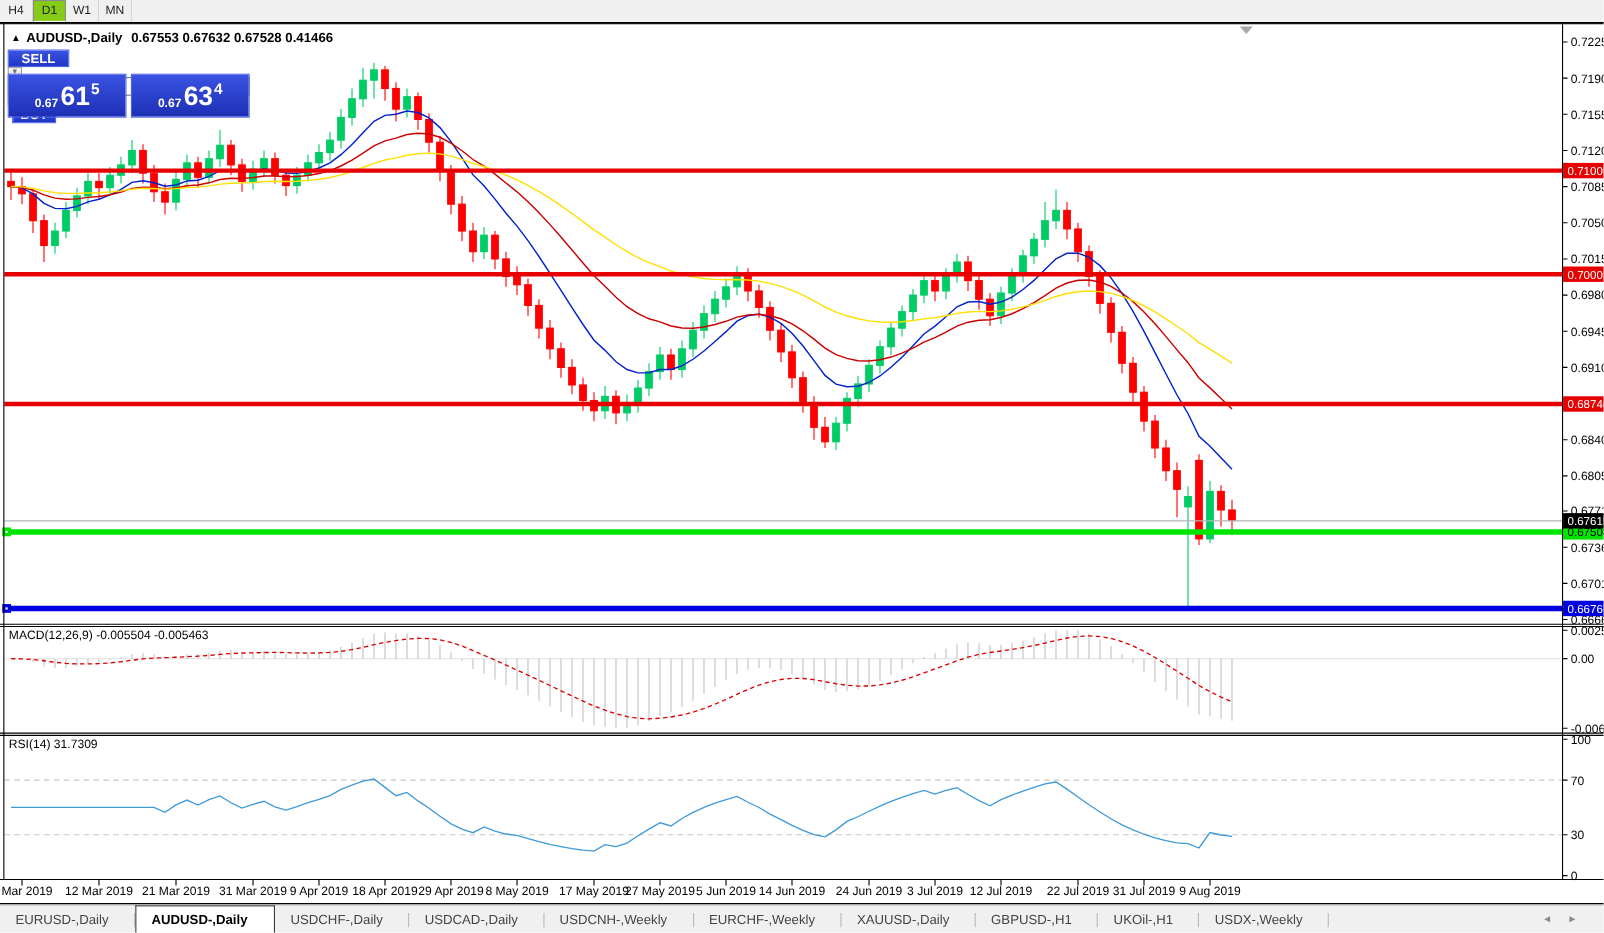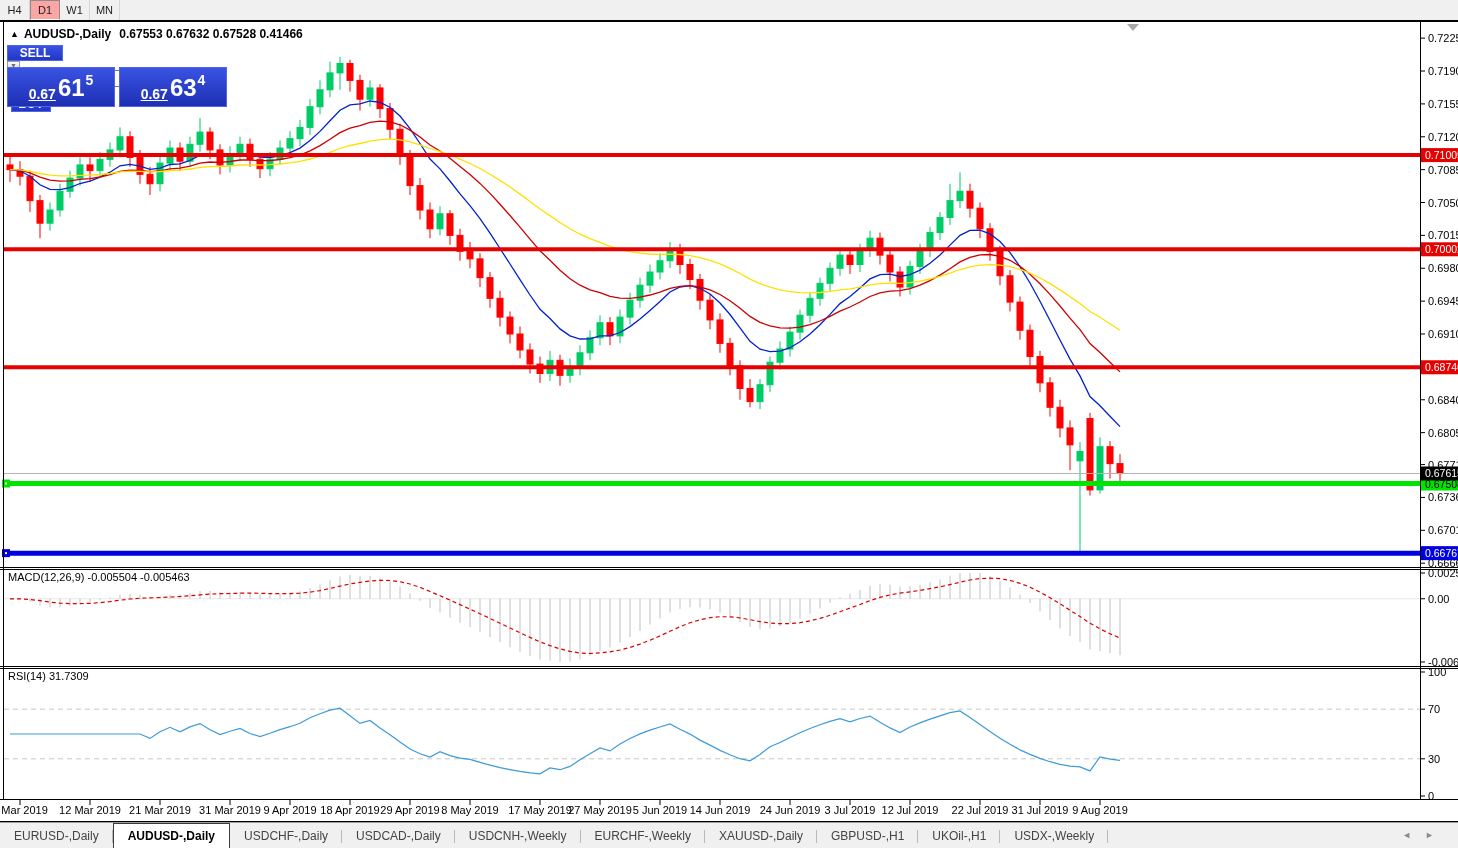--- a/index.html
+++ b/index.html
@@ -5,21 +5,21 @@
   * { margin:0; padding:0; box-sizing:border-box; }
   html,body { width:1458px; height:848px; overflow:hidden; background:#fff;
     font-family:"Liberation Sans", sans-serif; }
   #stage { position:relative; width:1458px; height:848px; background:#fff;border-radius:12px; }
 
   
   #toolbar { position:absolute; left:0; top:0; width:1458px; height:21px;
     background:#f0f0f0; border-bottom:1px solid #000; display:flex; align-items:stretch; z-index:5; }
   .tf-btn { width:30px; display:flex; align-items:center; justify-content:center;
     font-size:11px; color:#222; border-right:1px solid #d6d6d6; cursor:default; }
-  .tf-btn.active { background:#fca5a5; border:1px solid #8c8c8c; border-bottom-color:#fff; }
+  .tf-btn.active { background:#84cc16; border:1px solid #8c8c8c; border-bottom-color:#fff; }
 
   
   #chart-window { position:absolute; left:0; top:21px; width:1458px; height:801px; background:#fff; }
   #chart-svg { position:absolute; left:0; top:0; }
 
   #title-row { position:absolute; left:10px; top:6px; z-index:4; font-size:12px; font-weight:bold; color:#000; white-space:nowrap; }
   #title-row .sym-marker { font-size:9px; margin-right:5px; position:relative; top:-1px; }
   #title-row .ohlc { margin-left:8px; font-weight:bold; }
 
   #shift-marker { position:absolute; left:1127px; top:3px; width:0; height:0; z-index:4;
@@ -32,30 +32,30 @@
     display:flex; align-items:center; justify-content:center; border:1px solid #5064e8; cursor:pointer; }
   #sell-button { width:56px; margin-right:4px; }
   #buy-button  { width:40px; margin-left:4px; }
   .spin-btn { width:13px; background:linear-gradient(#fdfdfd,#d9d9d9); border:1px solid #9a9a9a;
     color:#707070; font-size:7px; display:flex; align-items:center; justify-content:center; cursor:pointer; }
   #volume-input { flex:1; min-width:0; border:1px solid #7a7a7a; font-size:13px; text-align:right;
     font-family:"Liberation Sans",sans-serif; color:#000; }
   #trade-row2 { display:flex; height:40px; }
   .price-tile { flex:1; background:linear-gradient(#3a53e2,#1d2fb4); border:1px solid #5064e8;
     color:#fff; display:flex; align-items:flex-end; justify-content:center; padding-bottom:4px; cursor:pointer; }
-  .price-tile .pfx { font-size:14px; font-weight:bold; margin-right:2px; line-height:15px;text-decoration:underline; }
+  .price-tile .pfx { font-size:11px; font-weight:bold; margin-right:2px; line-height:15px; }
   .price-tile .big { font-size:24px; font-weight:bold; line-height:28px; }
   .price-tile .sup { font-size:14px; font-weight:bold; position:relative; top:-14px; margin-left:1px; }
   #sell-tile { margin-right:2px; }
   #buy-tile  { margin-left:2px; }
 
   
   #tab-bar { position:absolute; left:0; bottom:0; width:1458px; height:26px; background:#f0f0f0;
     border-top:1px solid #9a9a9a; display:flex; align-items:flex-end; z-index:5; font-size:12px; }
-  .tab { padding:4px 14px 5px 14px; color:#444; position:relative; cursor:pointer; white-space:nowrap; }
+  .tab { padding:4px 24px 5px 14px; color:#444; position:relative; cursor:pointer; white-space:nowrap; }
   .tab:not(.active):not(:last-of-type)::after { content:""; position:absolute; right:0; top:5px; bottom:5px;
     width:1px; background:#b9b9b9; }
   .tab.active { background:#fff; border:1px solid #3c3c3c; border-bottom:none; font-weight:bold; color:#000;
     padding-top:5px; }
   #tab-scroll { position:absolute; right:10px; top:7px; color:#8a8a8a; font-size:9px; letter-spacing:14px; }
 </style>
 </head>
 <body>
 
 <div id="stage">

